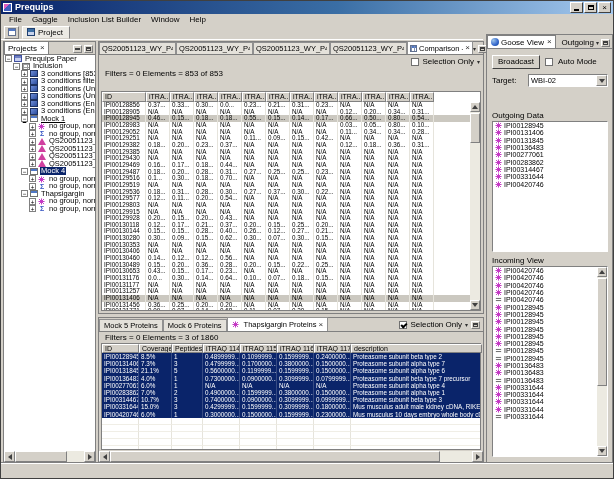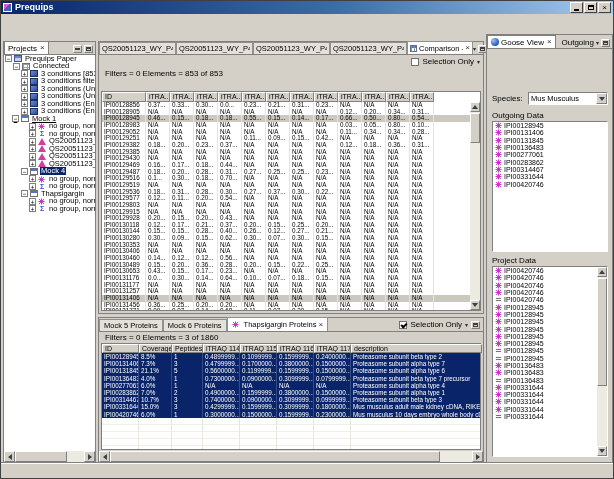--- a/index.html
+++ b/index.html
@@ -156,21 +156,37 @@
         </div>
       <div class="wbtn raised">
           <span class="glyph-max"></span>
         </div>
       <div class="wbtn raised">
           <span>×</span>
         </div>
     </div>
   </div>
 
+  <div id="menubar">
+      <span class="menu-item">File</span>
+      <span class="menu-item">Gaggle</span>
+      <span class="menu-item">Inclusion List Builder</span>
+      <span class="menu-item">Window</span>
+      <span class="menu-item">Help</span>
+    </div>
 
+  <div id="toolbar">
+    <div id="new-btn" class="raised2">
+        <span class="g"></span>
+      </div>
+    <div id="persp-chip">
+      <span id="persp-icon"></span>
+      <span>Project</span>
+    </div>
+  </div>
 
   <div id="projects">
     <div class="vhead">
       <div class="vtab">
         <span>Projects</span>
         <span class="vclose">×</span>
       </div>
       <div class="vact">
         <div class="mini">
             <span class="bar"></span>
@@ -182,21 +198,21 @@
     </div>
     <div id="tree">
         <div class="tree-row" style="padding-left: 1px;">
           <span class="expander">−</span>
           <span class="ticon icon-project"></span>
           <span class="tlabel">Prequips Paper</span>
         </div>
         <div class="tree-row" style="padding-left: 9px;">
           <span class="expander">−</span>
           <span class="ticon icon-comparison"></span>
-          <span class="tlabel">Connected</span>
+          <span class="tlabel">Inclusion</span>
         </div>
         <div class="tree-row" style="padding-left: 17px;">
           <span class="expander">+</span>
           <span class="ticon icon-matrix"></span>
           <span class="tlabel">3 conditions [853]</span>
         </div>
         <div class="tree-row" style="padding-left: 17px;">
           <span class="expander">+</span>
           <span class="ticon icon-matrix"></span>
           <span class="tlabel">3 conditions filtered [249]</span>
@@ -214,21 +230,21 @@
         <div class="tree-row" style="padding-left: 17px;">
           <span class="expander">+</span>
           <span class="ticon icon-matrix"></span>
           <span class="tlabel">3 conditions (Ensembl) [7...</span>
         </div>
         <div class="tree-row" style="padding-left: 17px;">
           <span class="expander">+</span>
           <span class="ticon icon-matrix"></span>
           <span class="tlabel">3 conditions (Ensembl) filt...</span>
         </div>
-        <div class="tree-row" style="padding-left: 8px; text-decoration: underline;">
+        <div class="tree-row" style="padding-left: 17px; text-decoration: underline;">
           <span class="expander">−</span>
           <span class="ticon icon-experiment"></span>
           <span class="tlabel">Mock 1</span>
         </div>
         <div class="tree-row" style="padding-left: 25px;">
           <span class="expander">+</span>
           <span class="ticon-wrap"><svg viewBox="0 0 8 8" class="li-icon">
               <path d="M4 .5V7.5M.5 4H7.5M1.2 1.2L6.8 6.8M6.8 1.2L1.2 6.8" stroke="#C333C3" stroke-width="1.1" fill="none"></path>
             </svg></span>
           <span class="tlabel">no group, norm*</span>
@@ -1047,24 +1063,29 @@
       </div>
       <div class="vact">
         <span style="font-size:8px">Outgoing</span>
         <span class="chev">▾</span>
         <div class="mini">
             <span class="box"></span>
           </div>
       </div>
     </div>
     <div id="gbody">
-      <div class="gform" style="top:43px">
-        <span class="glabel">Species:</span>
+      <div id="broadcast-row">
+        <button id="broadcast-btn">Broadcast</button>
+        <span class="checkbox" id="automode-cb"></span>
+        <span style="font-size:8px">Auto Mode</span>
+      </div>
+      <div class="gform" style="top:25px">
+        <span class="glabel">Target:</span>
         <div class="combo">
-          <span class="combo-text">Mus Musculus</span>
+          <span class="combo-text">WBI-02</span>
           <span class="combo-btn">
               <span class="td"></span>
             </span>
         </div>
       </div>
       <div class="glist-label" style="top:62px">Outgoing Data</div>
       <div class="glist" id="out-list" style="top:72px;height:131px">
           <div class="li">
             <svg viewBox="0 0 8 8" class="li-icon">
               <path d="M4 .5V7.5M.5 4H7.5M1.2 1.2L6.8 6.8M6.8 1.2L1.2 6.8" stroke="#C333C3" stroke-width="1.1" fill="none"></path>
@@ -1113,21 +1134,21 @@
             </svg>
             <span class="li-label">IPI00331644</span>
           </div>
           <div class="li">
             <svg viewBox="0 0 8 8" class="li-icon">
               <path d="M4 .5V7.5M.5 4H7.5M1.2 1.2L6.8 6.8M6.8 1.2L1.2 6.8" stroke="#C333C3" stroke-width="1.1" fill="none"></path>
             </svg>
             <span class="li-label">IPI00420746</span>
           </div>
         </div>
-      <div class="glist-label" style="top:207px">Project Data</div>
+      <div class="glist-label" style="top:207px">Incoming View</div>
       <div class="glist" id="inc-list" style="top:217px;height:191px">
         <div class="inner" id="inc-inner">
             <div class="li">
               <svg viewBox="0 0 8 8" class="li-icon">
                 <path d="M4 .5V7.5M.5 4H7.5M1.2 1.2L6.8 6.8M6.8 1.2L1.2 6.8" stroke="#C333C3" stroke-width="1.1" fill="none"></path>
               </svg>
               <span class="li-label">IPI00420746</span>
             </div>
             <div class="li">
               <svg viewBox="0 0 8 8" class="li-icon">

